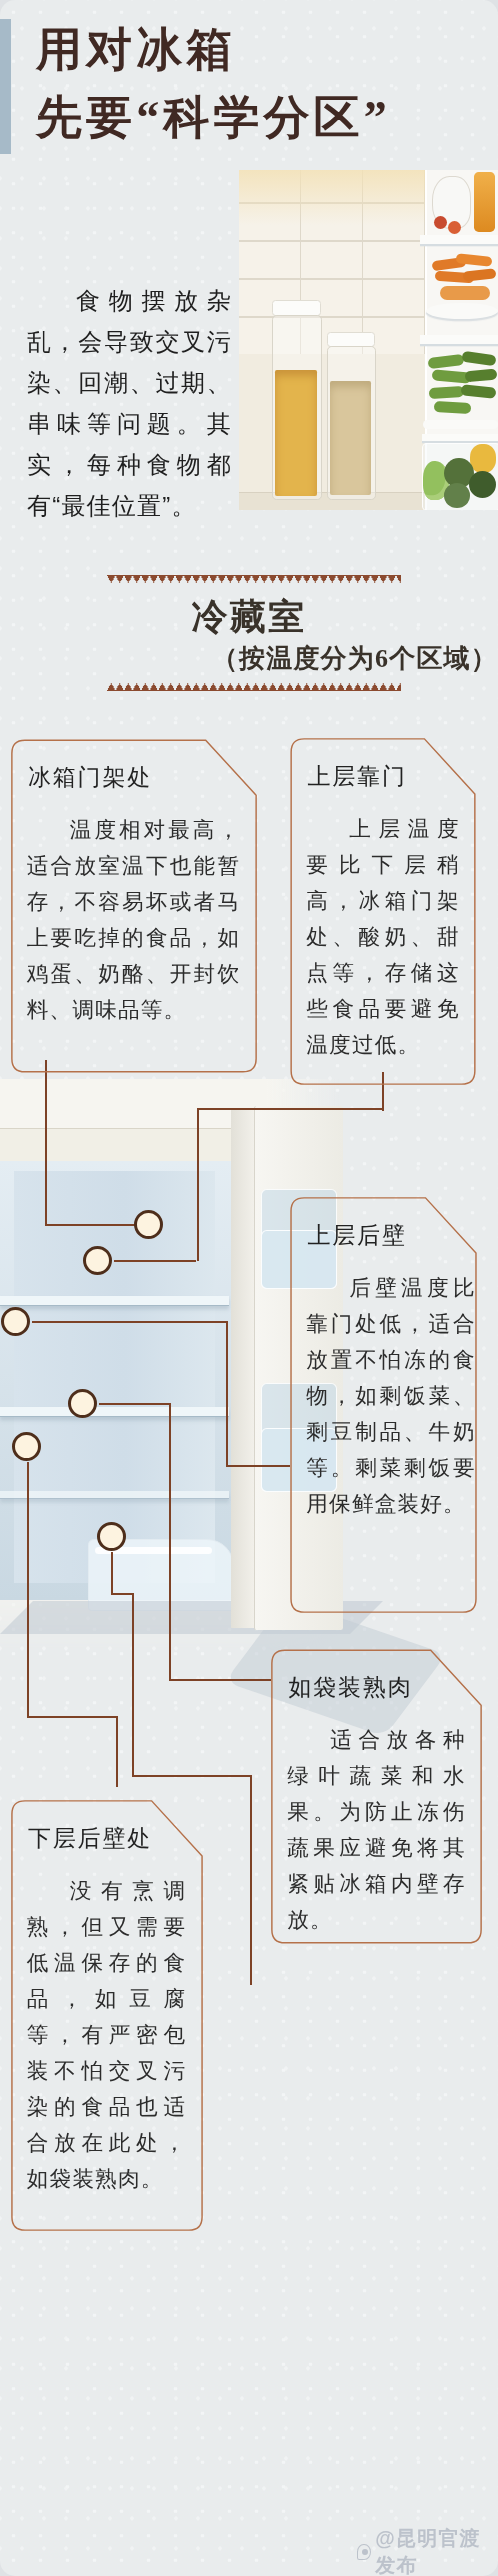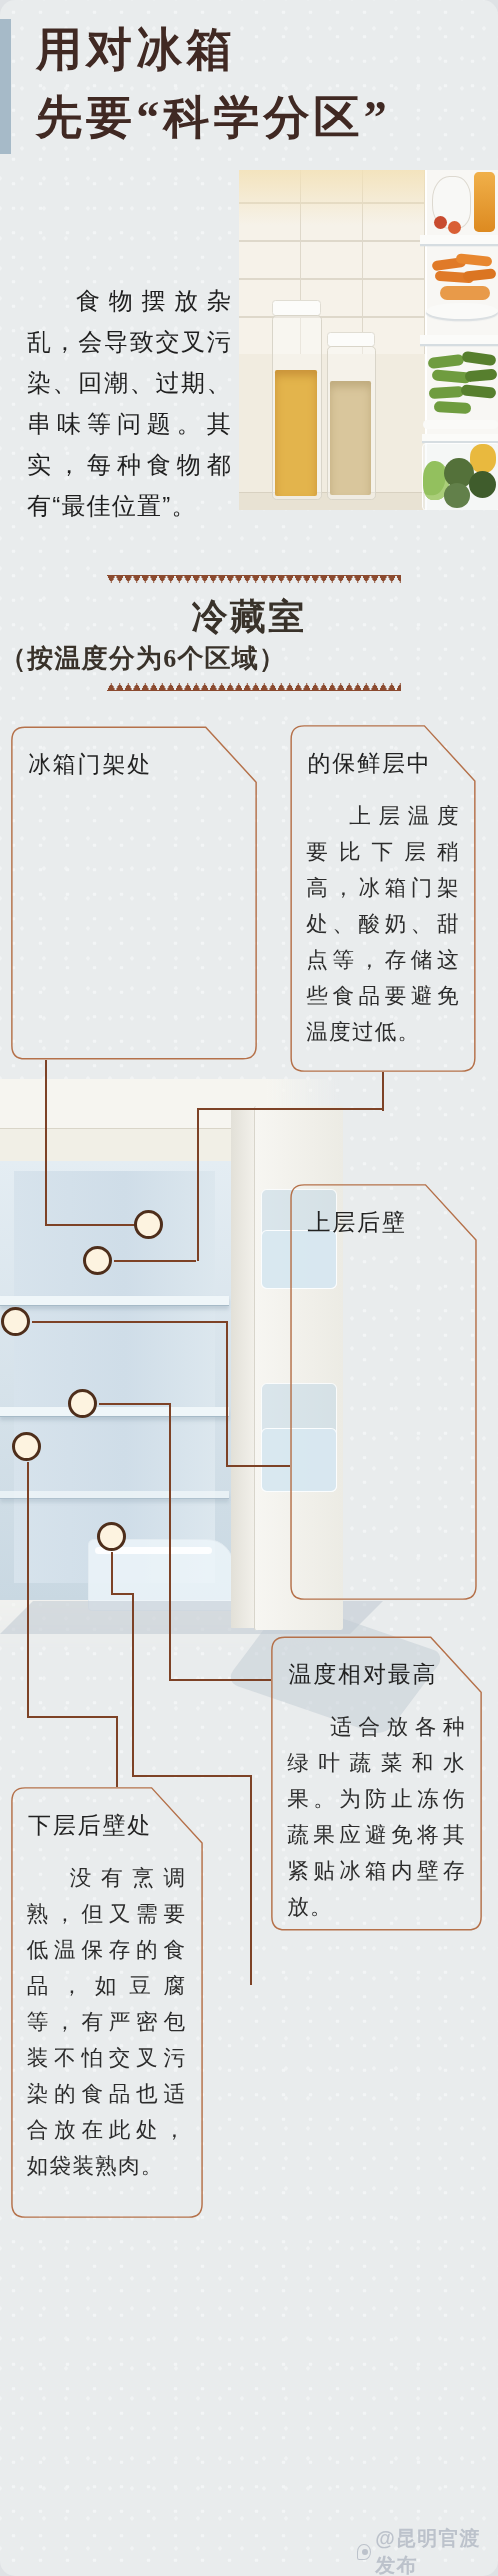--- a/index.html
+++ b/index.html
@@ -45,23 +45,23 @@
   .broc{border-radius:50%;background:#54713a;}
   .lettuce{left:184px;top:291px;width:26px;height:39px;border-radius:45% 55% 50% 40%;background:#93c05e;box-shadow:inset -3.5px -4.7px 0 #aace79;}
   .jar-lid{background:#fcfcfa;border:1.2px solid #e0ddd3;border-radius:3.5px;}
   .jar-body{background:rgba(252,252,250,.4);border:1.2px solid #d9d5c9;border-radius:4.7px;}
   .jar-fill{border-radius:2.3px;}
   
   .tri{height:7.6px;}
   .tri.down{background:conic-gradient(from -30deg at 50% 100%, #8b4a2f 60deg, rgba(0,0,0,0) 0) 0 0/8.5px 7.6px repeat-x;}
   .tri.up{background:conic-gradient(from 150deg at 50% 0%, #8b4a2f 60deg, rgba(0,0,0,0) 0) 0 0/8.5px 7.6px repeat-x;}
   .sec-title{left:0;top:593px;width:498px;text-align:center;color:#39322a;font-family:"Liberation Serif","DejaVu Serif",serif;font-weight:bold;font-size:36px;letter-spacing:2.3px;}
-  .sec-sub{left:0;top:641px;width:498px;text-align:left;color:#39322a;font-family:"Liberation Serif","DejaVu Serif",serif;font-weight:bold;font-size:26px;letter-spacing:1.2px;}
-  
-  .zone{color:#2c2c2c;}
+  .sec-sub{left:0;top:641px;width:498px;text-align:right;color:#39322a;font-family:"Liberation Serif","DejaVu Serif",serif;font-weight:bold;font-size:26px;letter-spacing:1.2px;}
+  
+  .zone{color:#2c2c2c;margin-top:13px;}
   .zone svg{position:absolute;left:0;top:0;}
   .zone path{fill:none;stroke:#b5714a;stroke-width:2.5px;}
   .z-title{position:relative;margin:23px 0 0 17.5px;font-size:23px;letter-spacing:1.8px;color:#222;}
   .z-body{position:relative;margin:18.7px 16.3px 0 16.3px;font-size:21.6px;line-height:36px;letter-spacing:1.2px;
     text-align:justify;text-indent:43px;word-break:break-all;}
   
   .fr-wall{left:0;top:1079px;width:351px;height:578px;
     background:linear-gradient(90deg,#f6f5f0 0 76%,rgba(246,245,240,0) 97%);
     -webkit-mask-image:linear-gradient(180deg,#000 84%,rgba(0,0,0,0) 99%);
     mask-image:linear-gradient(180deg,#000 84%,rgba(0,0,0,0) 99%);}
@@ -193,42 +193,44 @@
   <div class="abs dot" style="left:0.6px;top:1307px;"></div>
   <div class="abs dot" style="left:68px;top:1389px;"></div>
   <div class="abs dot" style="left:12.3px;top:1432px;"></div>
   <div class="abs dot" style="left:97px;top:1522px;"></div>
 
   <div class="abs zone" style="left:10.5px;top:726px;width:246px;height:334px;">
     <svg width="246" height="334" viewBox="0 0 422 572">
         <path d="M24 1.5 L334 1.5 L420.5 96 L420.5 548 Q420.5 570.5 398 570.5 L24 570.5 Q1.5 570.5 1.5 548 L1.5 24 Q1.5 1.5 24 1.5 Z"></path>
       </svg>
     <div class="z-title">冰箱门架处</div>
+    <p class="z-body">温度相对最高，适合放室温下也能暂存，不容易坏或者马上要吃掉的食品，如鸡蛋、奶酪、开封饮料、调味品等。</p>
   </div>
 
   <div class="abs zone" style="left:290px;top:725px;width:186px;height:347px;">
     <svg width="186" height="347" viewBox="0 0 318 595">
         <path d="M24 1.5 L230 1.5 L316.5 96 L316.5 571 Q316.5 593.5 294 593.5 L24 593.5 Q1.5 593.5 1.5 571 L1.5 24 Q1.5 1.5 24 1.5 Z"></path>
       </svg>
-    <div class="z-title">的保鲜层中</div>
+    <div class="z-title">上层靠门</div>
     <p class="z-body">上层温度要比下层稍高，冰箱门架处、酸奶、甜点等，存储这些食品要避免温度过低。</p>
   </div>
 
   <div class="abs zone" style="left:290px;top:1184px;width:202px;height:416px;">
     <svg width="187" height="416" viewBox="0 0 320 713">
         <path d="M24 1.5 L232 1.5 L318.5 96 L318.5 689 Q318.5 711.5 296 711.5 L24 711.5 Q1.5 711.5 1.5 689 L1.5 24 Q1.5 1.5 24 1.5 Z"></path>
       </svg>
     <div class="z-title">上层后壁</div>
+    <p class="z-body">后壁温度比靠门处低，适合放置不怕冻的食物，如剩饭菜、剩豆制品、牛奶等。剩菜剩饭要用保鲜盒装好。</p>
   </div>
 
   <div class="abs zone" style="left:271px;top:1636px;width:211px;height:295px;">
     <svg width="211" height="295" viewBox="0 0 362 505">
         <path d="M24 1.5 L274 1.5 L360.5 96 L360.5 481 Q360.5 503.5 338 503.5 L24 503.5 Q1.5 503.5 1.5 481 L1.5 24 Q1.5 1.5 24 1.5 Z"></path>
       </svg>
-    <div class="z-title">温度相对最高</div>
+    <div class="z-title">如袋装熟肉</div>
     <p class="z-body">适合放各种绿叶蔬菜和水果。为防止冻伤蔬果应避免将其紧贴冰箱内壁存放。</p>
   </div>
 
   <div class="abs zone" style="left:10.5px;top:1787px;width:192px;height:431px;">
     <svg width="192" height="431" viewBox="0 0 329 739">
         <path d="M24 1.5 L241 1.5 L327.5 96 L327.5 715 Q327.5 737.5 305 737.5 L24 737.5 Q1.5 737.5 1.5 715 L1.5 24 Q1.5 1.5 24 1.5 Z"></path>
       </svg>
     <div class="z-title">下层后壁处</div>
     <p class="z-body">没有烹调熟，但又需要低温保存的食品，如豆腐等，有严密包装不怕交叉污染的食品也适合放在此处，如袋装熟肉。</p>
   </div>

